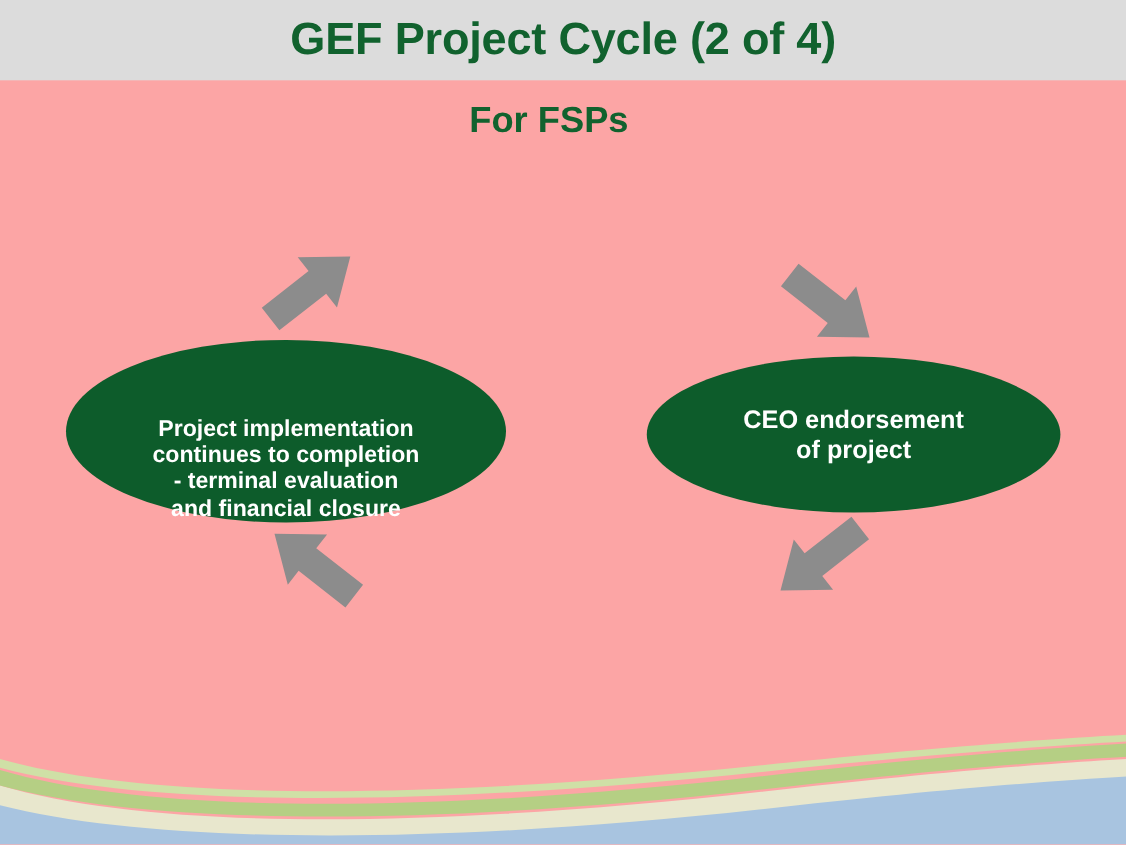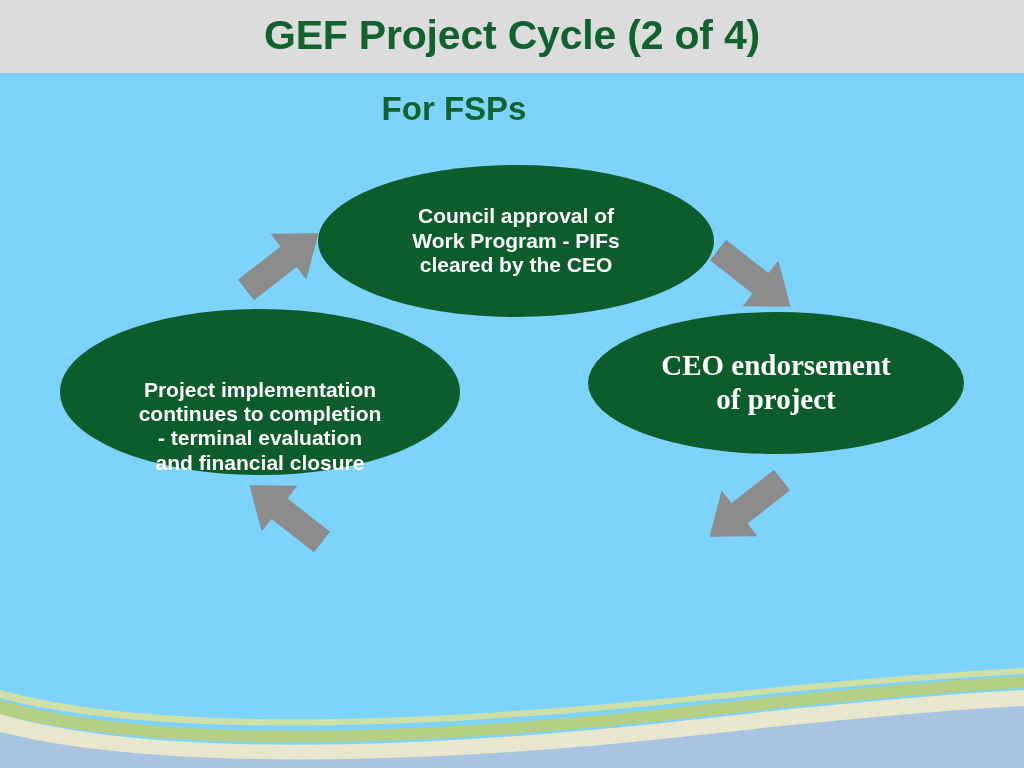--- a/index.html
+++ b/index.html
@@ -12,21 +12,21 @@
     overflow: hidden;
     background: #ffffff;
     font-family: "Liberation Sans", sans-serif;
     position: relative;
   }
   #slide {
     position: absolute;
     left: 0; top: 0;
     width: 1024px;
     height: 768px;
-    background: #7dd3fc;
+    background: #fca5a5;
     overflow: hidden;
   }
 
   
   .title-band {
     position: absolute;
     left: 0; top: 0;
     width: 1024px;
     height: 73px;
     background: #dcdcdc;
@@ -46,20 +46,21 @@
   .slide-subtitle {
     position: absolute;
     left: 0; top: 88px;
     width: 908px;
     text-align: center;
     font-size: 33px;
     font-weight: bold;
     color: #11622e;
     line-height: 42px;
     white-space: nowrap;
+    padding-left: 45px;
   }
 
   
   #diagram {
     position: absolute;
     left: 0; top: 0;
     width: 1024px;
     height: 768px;
     pointer-events: none;
   }
@@ -81,24 +82,23 @@
     white-space: pre-line;
     padding: 0 10px;
   }
 
   #node-top {
     left: 318px; top: 165px;
     width: 396px; height: 152px;
     font-size: 21px;
   }
   #node-right {
-    left: 588px; top: 312px;
+    left: 588px; top: 324px;
     width: 376px; height: 142px;
-    font-size: 29px;
-    font-family: Liberation Serif, serif;
+    font-size: 23px;
   }
   #node-bottom {
     left: 315px; top: 487px;
     width: 404px; height: 144px;
     font-size: 21px;
   }
   #node-left {
     left: 60px; top: 309px;
     width: 400px; height: 166px;
     font-size: 21px;
@@ -157,25 +157,20 @@
     </div>
 
     <div class="arrow" style="left:230px; top:466px;">
       <svg width="110" height="95" viewBox="0 0 110 95">
         <g transform="rotate(218 55 47)">
           <polygon points="8,34 62,34 62,18 100,47 62,76 62,60 8,60" fill="#8c8c8c"></polygon>
         </g>
       </svg>
     </div>
 
-    <div class="node" id="node-top">
-      <span class="node-text">Council approval of
-Work Program - PIFs
-cleared by the CEO</span>
-    </div>
 
     <div class="node" id="node-right">
       <span class="node-text">CEO endorsement
 of project</span>
     </div>
 
 
     <div class="node" id="node-left">
       <span class="node-text">Project implementation
 continues to completion

